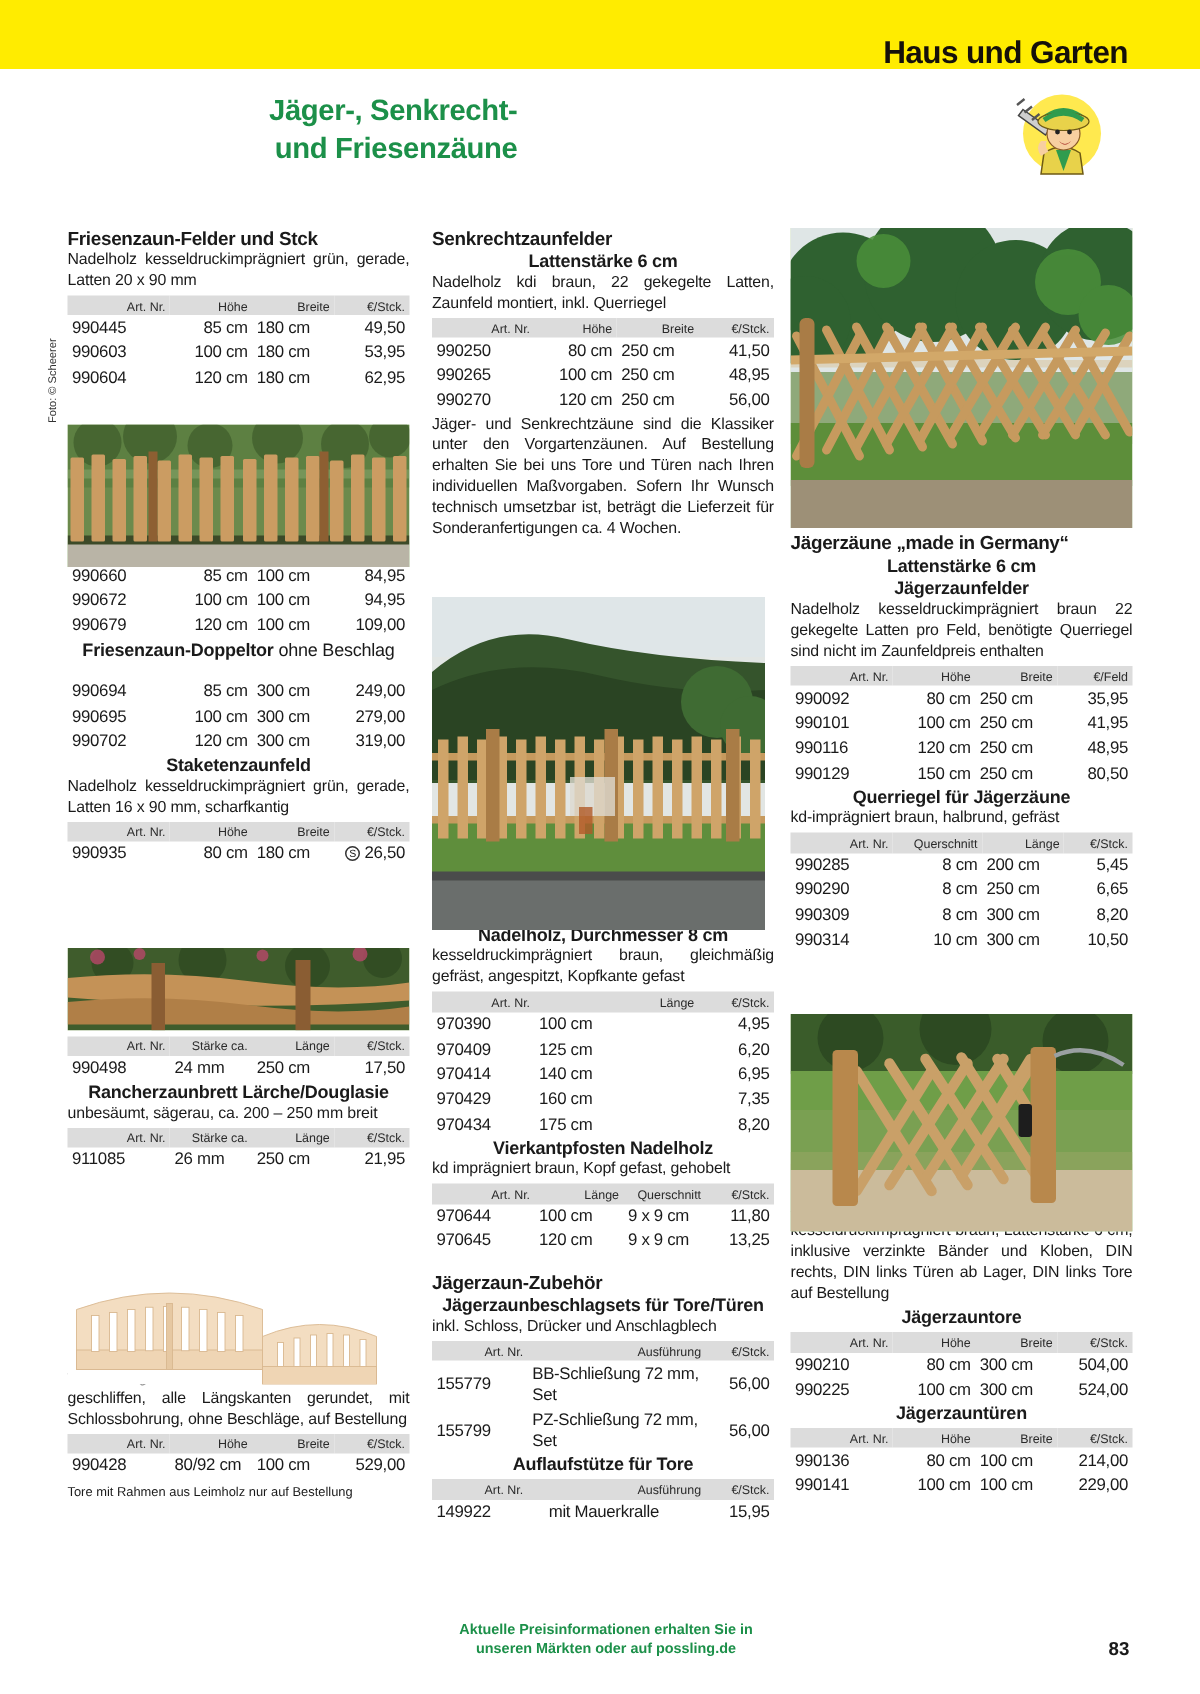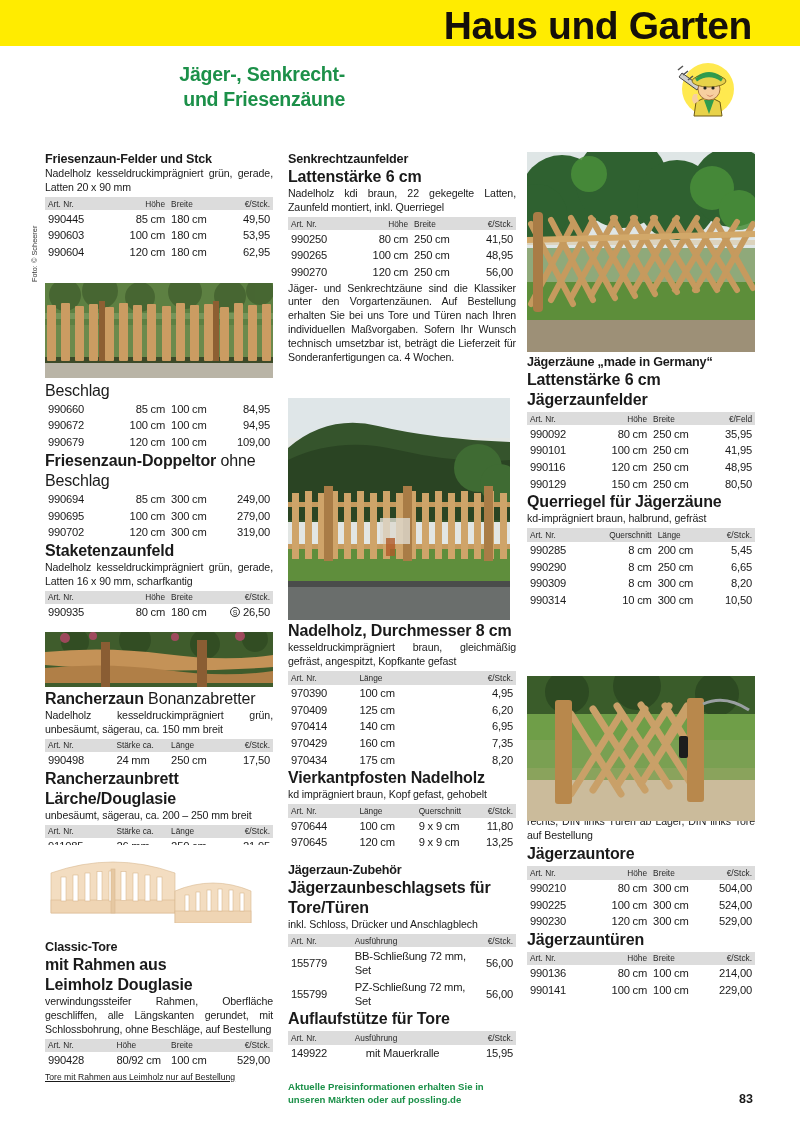--- a/index.html
+++ b/index.html
@@ -11,22 +11,22 @@
     position: relative;
     overflow: hidden;
   }
 
   
   .header-bar {
     position: absolute; left: 0; top: 0; width: 800px; height: 46px;
     background: #ffec00;
   }
   .header-title {
-    position: absolute; right: 48px; top: 4px;
-    font-size: 39px; font-weight: bold; letter-spacing: -0.4px;
+    position: absolute; right: 48px; top: 24px;
+    font-size: 21px; font-weight: bold; letter-spacing: -0.4px;
     color: #15100a;
   }
   .mascot {
     position: absolute; left: 668px; top: 56px; width: 72px; height: 62px;
   }
 
   .page-heading {
     position: absolute; left: 45px; top: 62px; width: 300px;
     font-size: 19.5px; font-weight: bold; line-height: 1.26;
     color: #1c9049; letter-spacing: -0.25px; text-align: right;
@@ -37,38 +37,39 @@
   .col-1 { left: 45px; width: 228px; }
   .col-2 { left: 288px; width: 228px; }
   .col-3 { left: 527px; width: 228px; }
 
   
   h2.sec {
     font-size: 12.6px; font-weight: bold; line-height: 1.2;
     margin-top: 2px; letter-spacing: -0.2px;
   }
   h3.sub {
-    font-size: 16px; font-weight: bold; line-height: 1.25;
+    font-size: 12px; font-weight: bold; line-height: 1.25;
     letter-spacing: -0.15px;
+    text-align: center;
   }
   h3.sub .reg { font-weight: normal; }
   p.desc {
     font-size: 10.6px; line-height: 1.32; text-align: justify;
     letter-spacing: -0.1px; margin-bottom: 1px;
   }
   p.note {
-    font-size: 8.6px; line-height: 1.3; margin-top: 3px; text-decoration: underline;
+    font-size: 8.6px; line-height: 1.3; margin-top: 3px;
   }
 
   
   table.pt { width: 100%; border-collapse: collapse; margin-top: 2px; }
   table.pt thead th {
     background: #dcdcdc;
     font-size: 8.3px; font-weight: normal; color: #2a2a2a;
-    padding: 1.5px 3px; text-align: left; line-height: 1.25;
+    padding: 1.5px 3px; text-align: right; line-height: 1.25;
   }
   table.pt thead th.r { text-align: right; }
   table.pt tbody td {
     font-size: 11.2px; padding: 1.2px 3px; line-height: 1.28;
     letter-spacing: -0.2px;
   }
   table.pt tbody td.r  { text-align: right; }
   table.pt tbody td.num{ text-align: right; }
 
   
@@ -106,21 +107,21 @@
   
   #photo-jaeger      { left: 527px; top: 152px; width: 228px; height: 200px; }
   
   #photo-jaegertor   { left: 527px; top: 676px; width: 228px; height: 145px; }
 
   .photo svg { display: block; width: 100%; height: 100%; }
 
   
   .footer-note {
     position: absolute; left: 288px; top: 1081px; width: 232px;
-    text-align: left; font-size: 9.6px; font-weight: bold;
+    text-align: center; font-size: 9.6px; font-weight: bold;
     line-height: 1.35; color: #1c9049;
   }
   .page-number {
     position: absolute; left: 727px; top: 1092px;
     font-size: 12.5px; font-weight: bold; color: #1a1a1a; margin-left: 12px;
   }
 </style>
 </head>
 <body>
 
@@ -205,21 +206,21 @@
       <tr>
           <td>990679</td>
           <td class="r">120 cm</td>
           <td>100 cm</td>
           <td class="num">109,00</td>
         </tr>
     </tbody>
   </table>
 
   <h3 class="sub"><span>Friesenzaun-Doppeltor</span><span class="reg"> ohne Beschlag</span></h3>
-  <table class="pt" style="margin-top:0">
+  <table class="pt" style="margin-top:12px">
     <tbody>
       <tr>
           <td class="w-art">990694</td>
           <td class="w-mid r">85 cm</td>
           <td class="w-mid2">300 cm</td>
           <td class="w-price num">249,00</td>
         </tr>
       <tr>
           <td>990695</td>
           <td class="r">100 cm</td>
@@ -477,20 +478,21 @@
         </tr>
     </tbody>
   </table>
 </div>
 
 <div class="col col-3" style="top:355px">
 
   <h2 class="sec" style="margin-top:0">Jägerzäune „made in Germany“</h2>
   <h3 class="sub">Lattenstärke 6 cm</h3>
   <h3 class="sub">Jägerzaunfelder</h3>
+  <p class="desc">Nadelholz kesseldruckimprägniert braun 22 gekegelte Latten pro Feld, benötigte Querriegel sind nicht im Zaunfeldpreis enthalten</p>
   <table class="pt">
     <thead>
         <tr>
       <th class="w-art">Art. Nr.</th>
       <th class="w-mid r">Höhe</th>
       <th class="w-mid2">Breite</th>
       <th class="w-price r">€/Feld</th>
     </tr>
       </thead>
     <tbody>
@@ -579,26 +581,20 @@
           <td>990210</td>
           <td class="r">80 cm</td>
           <td>300 cm</td>
           <td class="num">504,00</td>
         </tr>
       <tr>
           <td>990225</td>
           <td class="r">100 cm</td>
           <td>300 cm</td>
           <td class="num">524,00</td>
-        </tr>
-      <tr>
-          <td>990230</td>
-          <td class="r">120 cm</td>
-          <td>300 cm</td>
-          <td class="num">529,00</td>
         </tr>
     </tbody>
   </table>
 
   <h3 class="sub">Jägerzauntüren</h3>
   <table class="pt">
     <thead>
         <tr>
       <th class="w-art">Art. Nr.</th>
       <th class="w-mid r">Höhe</th>

